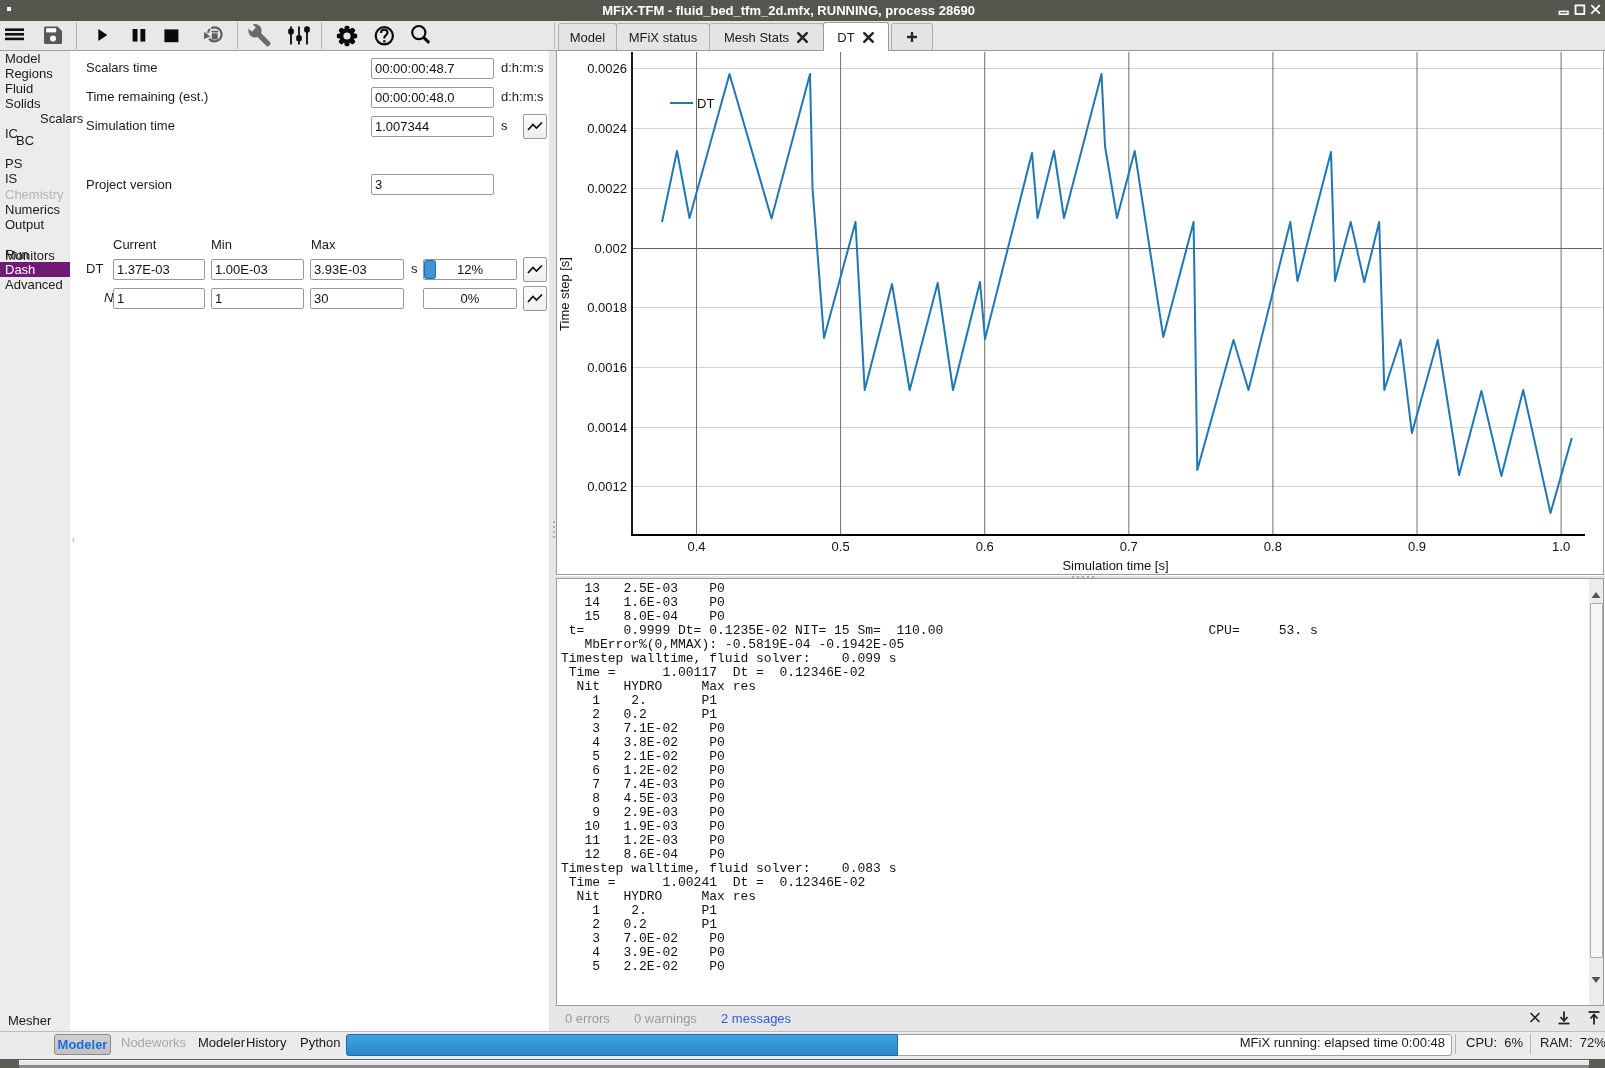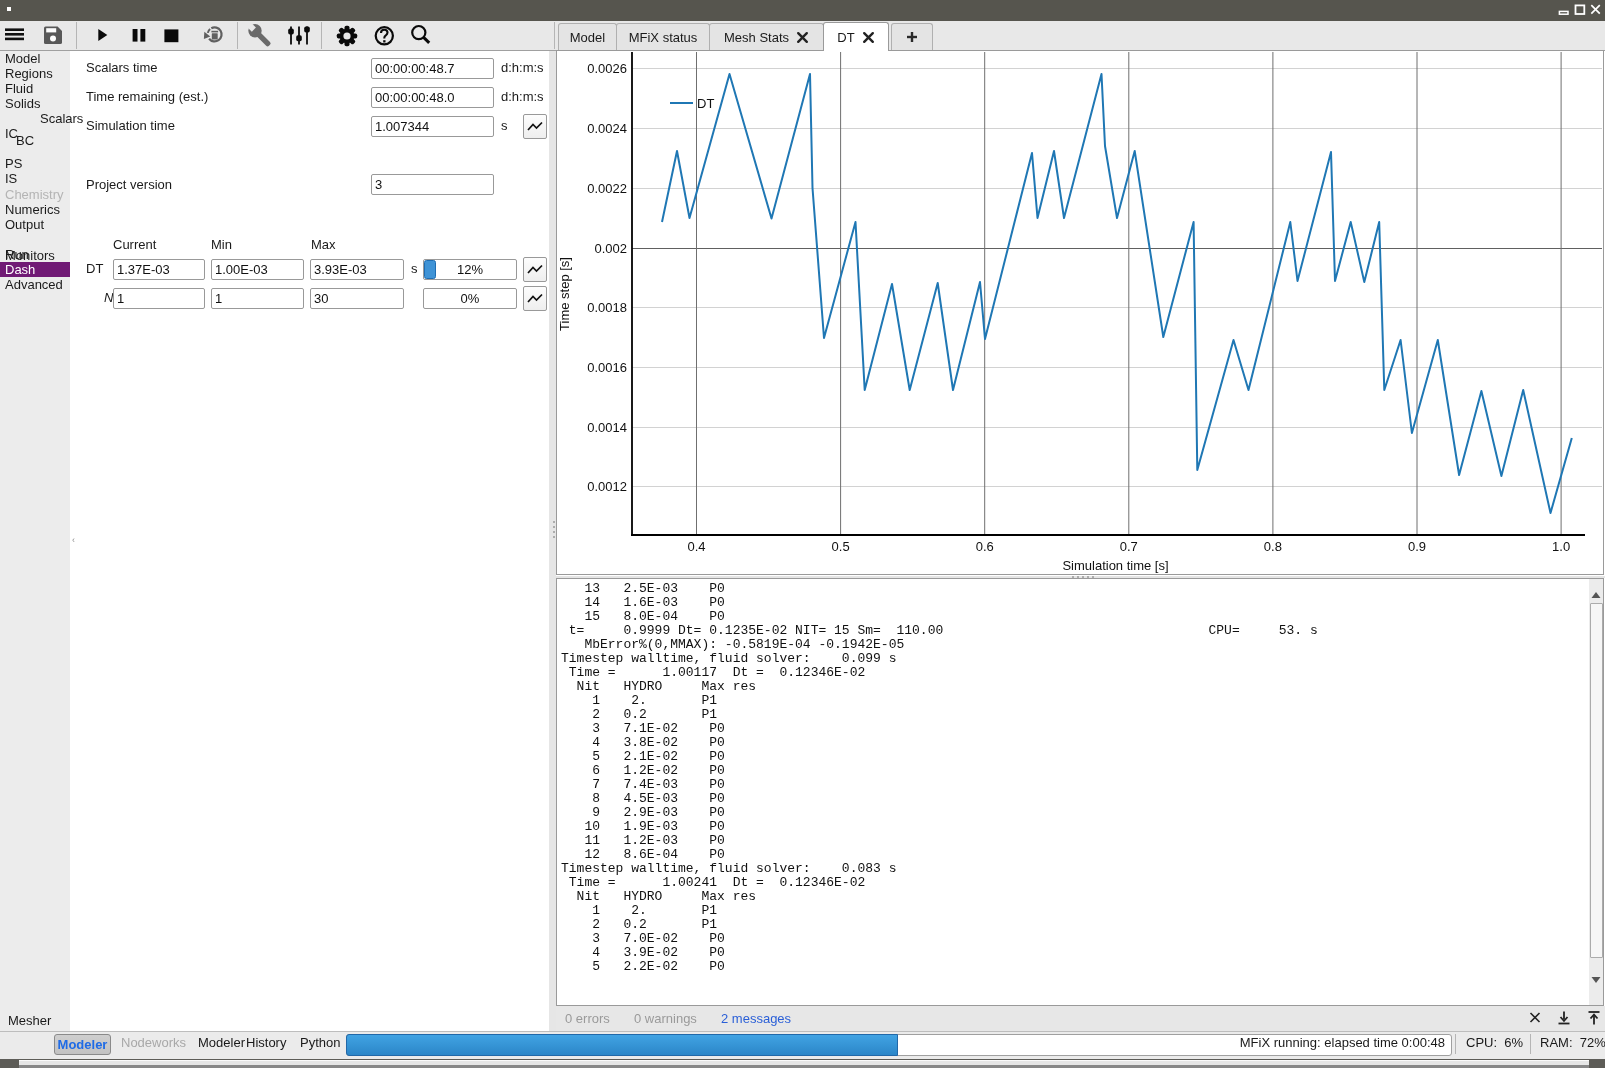--- a/index.html
+++ b/index.html
@@ -13,20 +13,22 @@
 .tab{position:absolute;top:23px;height:27px;background:#e4e4e4;border:1px solid #b0b0b0;
  border-bottom:none;border-radius:3px 3px 0 0;box-sizing:border-box;font-size:13px;color:#1a1a1a;
  display:flex;align-items:center;justify-content:center;}
 .navitem{position:absolute;left:0;width:70px;height:15.1px;font-size:13px;color:#1a1a1a;
  display:flex;align-items:center;padding-left:5px;box-sizing:border-box;}
 </style></head><body>
 <div id="win">
 
 <div class="abs" style="left:0;top:0;width:1605px;height:21px;background:#56554e;"></div>
 <div class="abs" style="left:7px;top:7px;width:4px;height:4px;background:#fff;"></div>
+<div class="abs" style="left:0;top:0;width:1605px;height:21px;line-height:21px;text-align:center;
+ font-size:13px;font-weight:bold;color:#fff;padding-right:28px;box-sizing:border-box;">MFiX-TFM - fluid_bed_tfm_2d.mfx, RUNNING, process 28690</div>
 <svg class="abs" style="left:1552px;top:0;" width="53" height="21" viewBox="0 0 53 21">
  <rect x="7.4" y="11.4" width="8.6" height="2.8" fill="none" stroke="#fff" stroke-width="1.5"></rect>
  <rect x="23.5" y="5.4" width="8.8" height="8.6" fill="none" stroke="#fff" stroke-width="1.8"></rect>
  <path d="M39.3 5.2 L47.8 13.7 M47.8 5.2 L39.3 13.7" stroke="#fff" stroke-width="1.7"></path>
 </svg>
 
 <div class="abs" style="left:0;top:21px;width:1605px;height:29px;background:#e8e8e8;"></div>
 <div class="abs" style="left:0;top:50px;width:1605px;height:1px;background:#a0a0a0;"></div>
 <div class="abs" style="left:76px;top:22px;width:1px;height:27px;background:#b5b5b5;"></div>
 <div class="abs" style="left:237px;top:22px;width:1px;height:27px;background:#b5b5b5;"></div>

